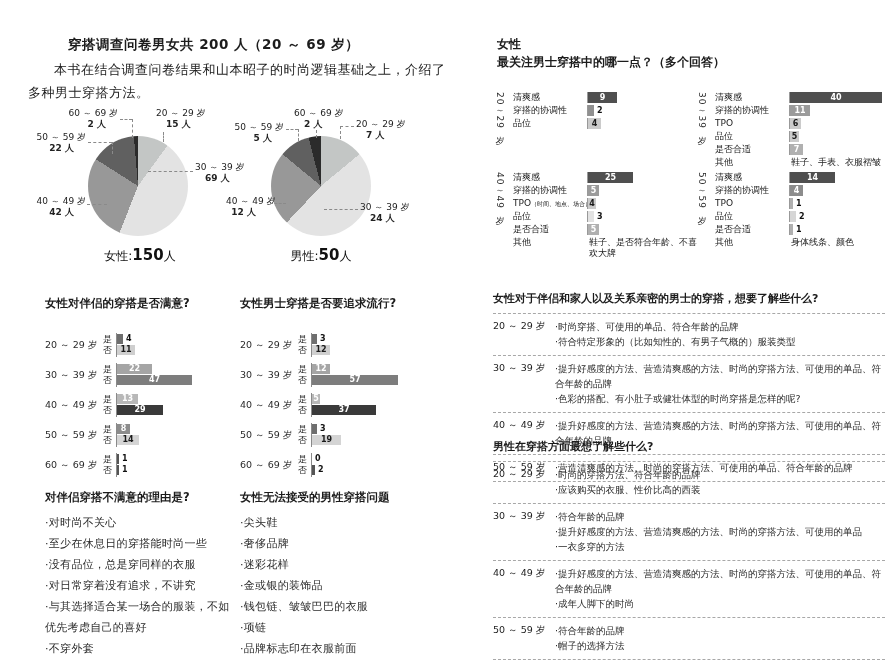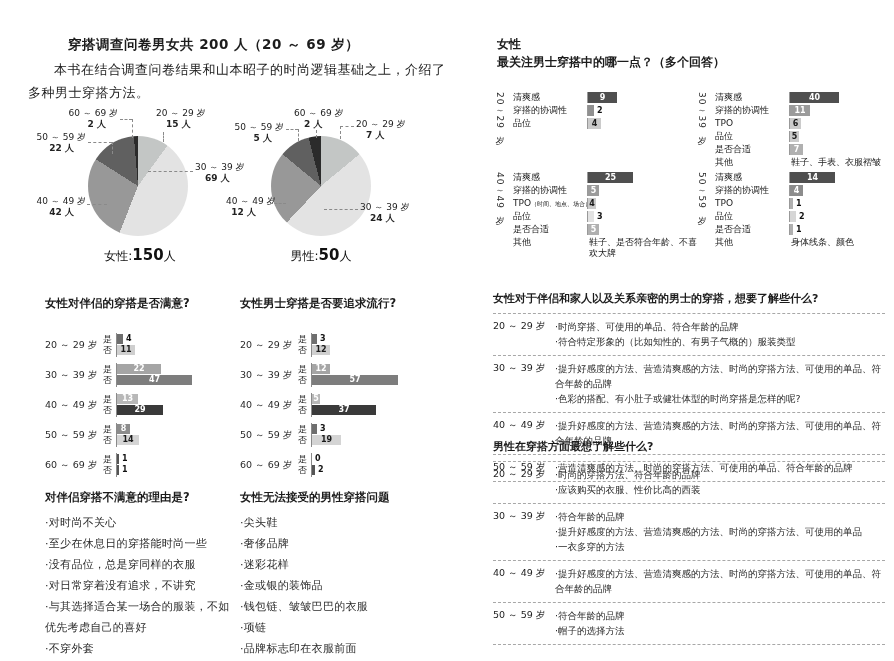--- a/index.html
+++ b/index.html
@@ -170,21 +170,21 @@
           </div>
         </div>
         <div class="hb-group">
           <div class="hb-age">30 ～ 39 岁</div>
           <div class="hb-yn">
             <div>是</div>
             <div>否</div>
           </div>
           <div class="hb-bars">
             <div class="hb-row">
-              <div class="hb-bar" style="width: 44px; background: rgb(165, 165, 165); color: rgb(255, 255, 255);">22</div>
+              <div class="hb-bar" style="width: 35px; background: rgb(165, 165, 165); color: rgb(255, 255, 255);">22</div>
             </div>
             <div class="hb-row">
               <div class="hb-bar" style="width: 75px; background: rgb(125, 125, 125); color: rgb(255, 255, 255);">47</div>
             </div>
           </div>
         </div>
         <div class="hb-group">
           <div class="hb-age">40 ～ 49 岁</div>
           <div class="hb-yn">
             <div>是</div>
@@ -376,21 +376,21 @@
         </div>
       </div>
   </div>
   <div class="abs rgroup" id="rg1">
     <div class="rg-age">30～39岁</div>
     <div class="rg-rows">
         <div class="rg-row">
           <div class="rg-label">清爽感</div>
           <div class="rg-zone">
             <div class="hb-row">
-              <div class="hb-bar" style="width: 49px; background: rgb(79, 79, 79); color: rgb(255, 255, 255);">40</div>
+              <div class="hb-bar" style="width: 92px; background: rgb(79, 79, 79); color: rgb(255, 255, 255);">40</div>
             </div>
           </div>
         </div>
         <div class="rg-row">
           <div class="rg-label">穿搭的协调性</div>
           <div class="rg-zone">
             <div class="hb-row">
               <div class="hb-bar" style="width: 20px; background: rgb(155, 155, 155); color: rgb(255, 255, 255);">11</div>
             </div>
           </div>
@@ -580,20 +580,21 @@
           <div class="qa-items">
             <div class="qa-item">·符合年龄的品牌</div>
             <div class="qa-item">·提升好感度的方法、营造清爽感的方法、时尚的穿搭方法、可使用的单品</div>
             <div class="qa-item">·一衣多穿的方法</div>
           </div>
         </div>
         <div class="qa-row">
           <div class="qa-age">40 ～ 49 岁</div>
           <div class="qa-items">
             <div class="qa-item">·提升好感度的方法、营造清爽感的方法、时尚的穿搭方法、可使用的单品、符合年龄的品牌</div>
+            <div class="qa-item">·成年人脚下的时尚</div>
           </div>
         </div>
         <div class="qa-row">
           <div class="qa-age">50 ～ 59 岁</div>
           <div class="qa-items">
             <div class="qa-item">·符合年龄的品牌</div>
             <div class="qa-item">·帽子的选择方法</div>
           </div>
         </div>
       </div>

